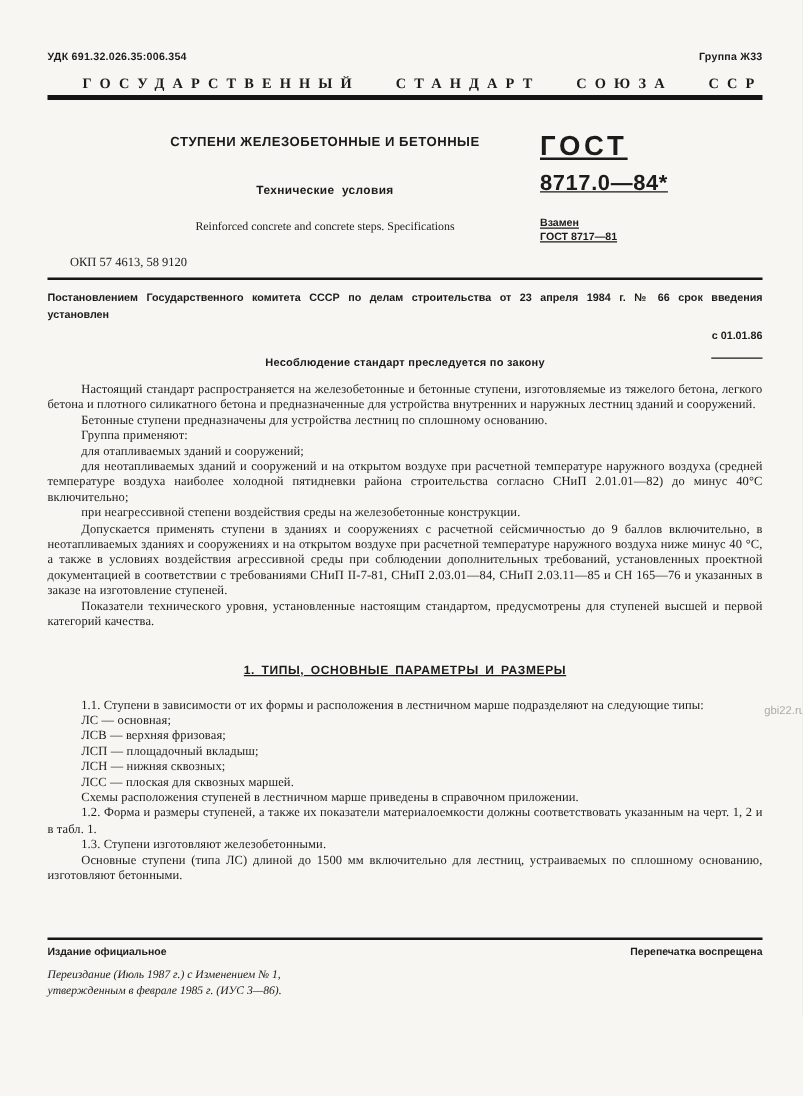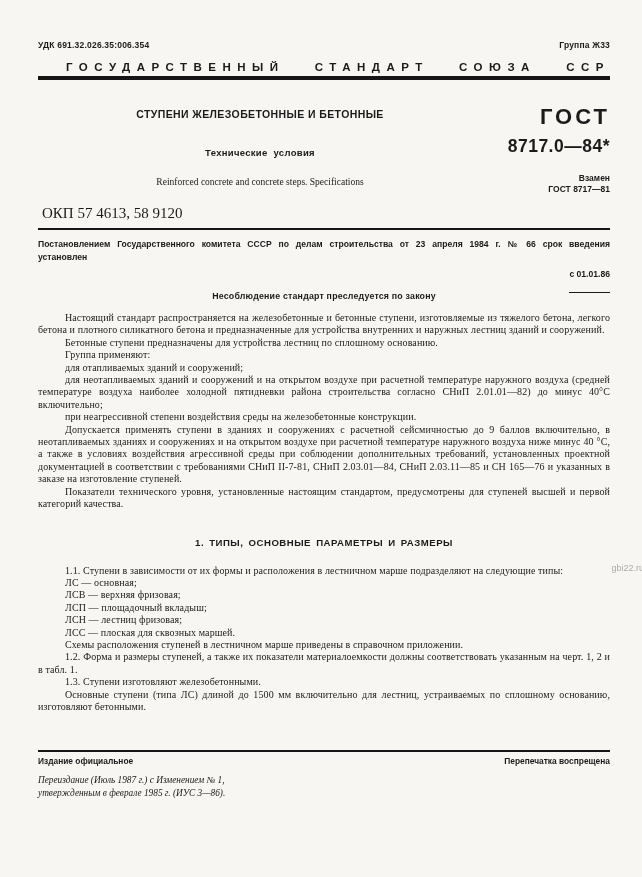--- a/index.html
+++ b/index.html
@@ -12,38 +12,38 @@
     font-family:"Liberation Serif", serif;
     color:#1b1b1b;
     overflow:hidden;
   }
 
   
   .udk-row{display:flex;justify-content:space-between;
     font-family:"Liberation Sans", sans-serif;font-weight:700;font-size:8.5px;letter-spacing:.2px;}
   .org-line{
     margin-top:11px;
-    font-family:Liberation Sans, sans-serif;font-weight:700;
+    font-family:Liberation Serif, serif;font-weight:700;
     font-size:11.5px;letter-spacing:6.5px;
     text-align:justify;text-align-last:justify;
     white-space:nowrap;overflow:hidden;padding-left:28px;
   }
   .thick-rule{margin-top:3px;height:4px;background:#151515;}
 
   
   .title-row{display:flex;margin-top:24px;}
   .title-left{flex:1;text-align:center;padding:4px 10px 0 60px;}
   .doc-title{font-family:"Liberation Sans", sans-serif;font-weight:700;font-size:10.5px;letter-spacing:.4px;}
   .doc-subtitle{margin-top:27px;font-family:"Liberation Sans", sans-serif;font-weight:700;font-size:9.5px;letter-spacing:.3px;word-spacing:3px;}
   .doc-english{margin-top:19px;font-size:9.5px;}
-  .title-right{width:178px;text-align:right;padding-top:0;}
+  .title-right{width:178px;text-align:left;padding-top:0;text-decoration:underline;}
   .gost-label{font-family:"Liberation Sans", sans-serif;font-weight:700;font-size:22px;letter-spacing:3px;}
   .gost-number{font-family:"Liberation Sans", sans-serif;font-weight:700;font-size:17.5px;letter-spacing:.5px;margin-top:6px;}
   .replaces{margin-top:16px;font-family:"Liberation Sans", sans-serif;font-weight:700;font-size:8.5px;line-height:11px;}
-  .okp{margin-top:10px;margin-left:4px;font-size:15px;}
+  .okp{margin-top:10px;margin-left:18px;font-size:10px;}
 
   .thin-rule{margin-top:6px;height:2px;background:#151515;}
 
   
   .decree-text{
     margin-top:8px;
     font-family:"Liberation Sans", sans-serif;font-weight:700;
     font-size:8.6px;line-height:12.5px;text-align:justify;word-spacing:2px;
   }
   .effective-date{
@@ -60,21 +60,21 @@
   .bodytext{margin-top:11px;}
   .bodytext p, .sec p{
     margin:0;font-size:10px;line-height:12.4px;
     text-align:justify;text-indent:27px;letter-spacing:.1px;
   }
   p.bold-serif{font-weight:700;}
 
   .sec-heading{
     margin-top:26px;text-align:center;
     font-family:"Liberation Sans", sans-serif;font-weight:700;
-    font-size:9.6px;letter-spacing:.5px;word-spacing:2px;
+    font-size:9.6px;letter-spacing:.5px;word-spacing:2px;text-decoration:underline;
   }
   .sec{margin-top:17px;}
 
   
   .footer{position:absolute;left:38px;right:32px;top:750px;}
   .footer-rule{height:1.5px;background:#151515;}
   .footer-row{display:flex;justify-content:space-between;margin-top:4px;
     font-family:"Liberation Sans", sans-serif;font-weight:700;font-size:8.4px;gap:31px;}
   .reissue{margin-top:8px;font-style:italic;font-size:9.3px;line-height:13px;}
 
@@ -131,21 +131,21 @@
     <p>Показатели технического уровня, установленные настоящим стандартом, предусмотрены для ступеней высшей и первой категорий качества.</p>
   </div>
 
   <div class="sec-heading">1. ТИПЫ, ОСНОВНЫЕ ПАРАМЕТРЫ И РАЗМЕРЫ</div>
 
   <div class="sec">
     <p>1.1. Ступени в зависимости от их формы и расположения в лестничном марше подразделяют на следующие типы:</p>
     <p>ЛС — основная;</p>
     <p>ЛСВ — верхняя фризовая;</p>
     <p>ЛСП — площадочный вкладыш;</p>
-    <p>ЛСН — лестниц фризовая;</p>
+    <p>ЛСН — нижняя сквозных;</p>
     <p>ЛСС — плоская для сквозных маршей.</p>
     <p>Схемы расположения ступеней в лестничном марше приведены в справочном приложении.</p>
     <p>1.2. Форма и размеры ступеней, а также их показатели материалоемкости должны соответствовать указанным на черт. 1, 2 и в табл. 1.</p>
     <p>1.3. Ступени изготовляют железобетонными.</p>
     <p>Основные ступени (типа ЛС) длиной до 1500 мм включительно для лестниц, устраиваемых по сплошному основанию, изготовляют бетонными.</p>
   </div>
 
   <div class="footer">
     <div class="footer-rule"></div>
     <div class="footer-row">

